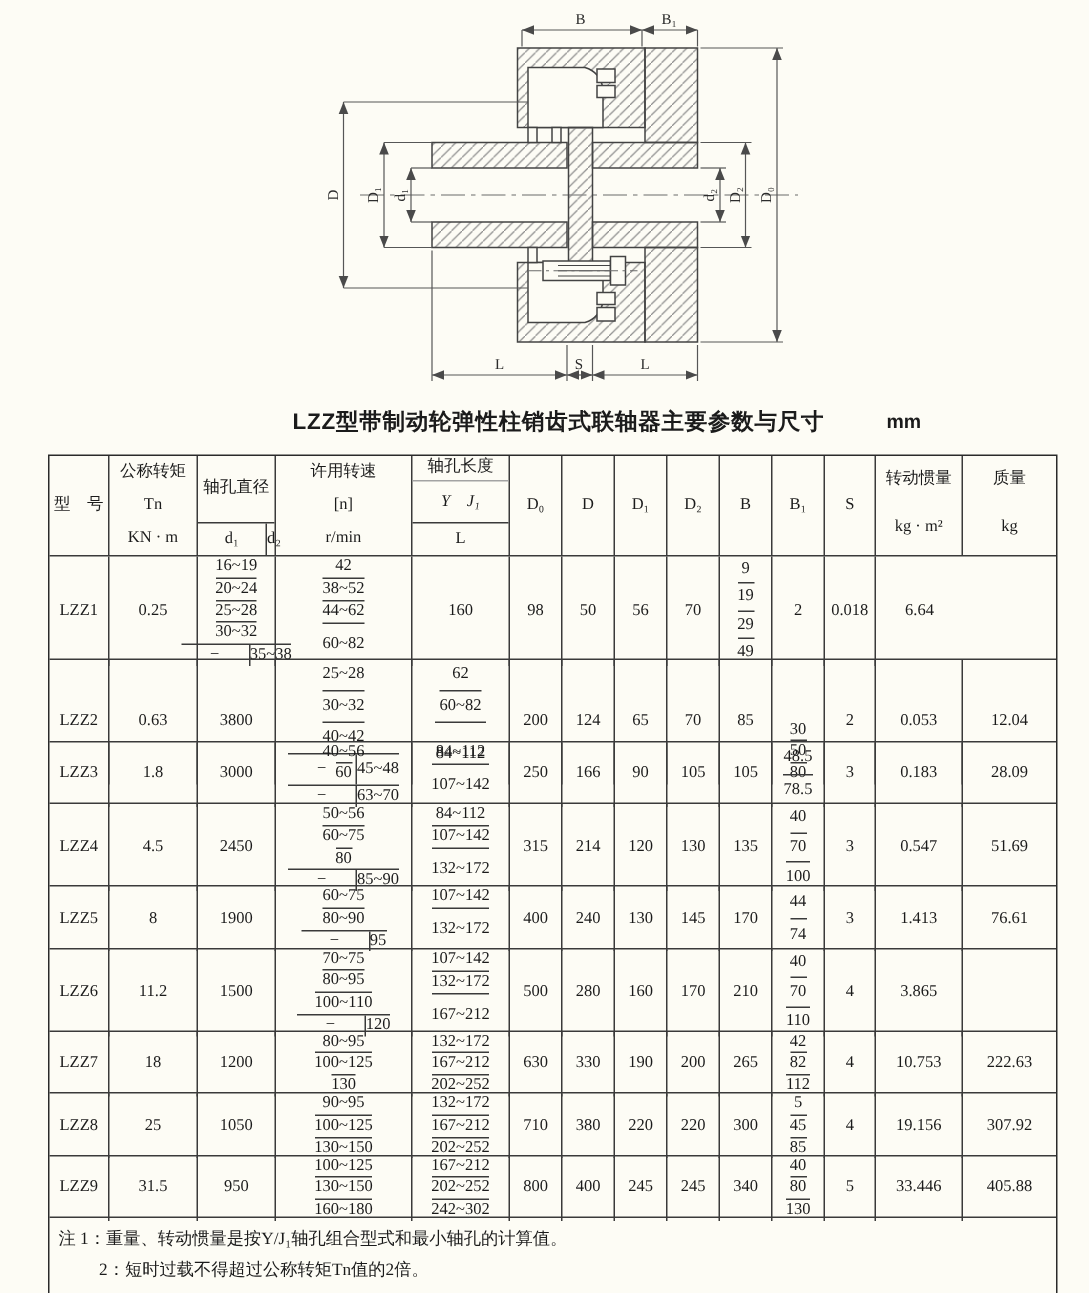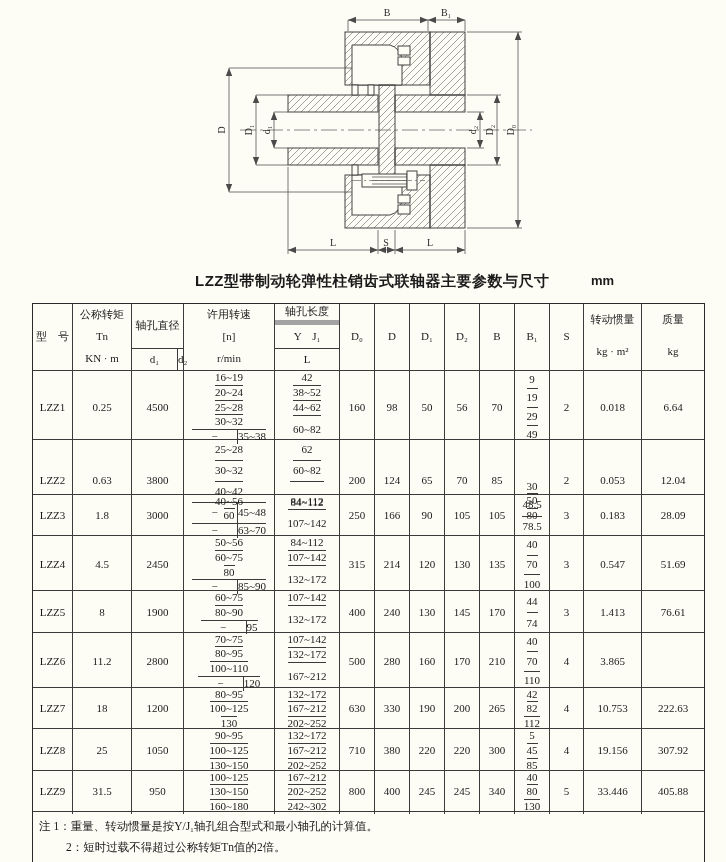--- a/index.html
+++ b/index.html
@@ -42,21 +42,21 @@
   .subrow.split .half.left{border-right:1px solid #3a3a3a;flex:0 0 45px;}
   .litem{display:flex;align-items:center;justify-content:center;min-height:0;}
   .litem + .litem{border-top:1px solid #3a3a3a;}
   .hcol{flex-direction:column;align-items:stretch;padding:0;}
   .hc{display:flex;align-items:center;justify-content:center;}
   .bh-top{flex:1;}
   .bh-bottom{height:21px;border-top:1px solid #3a3a3a;display:flex;align-items:stretch;}
   .bh-bottom .half{flex:1;display:flex;align-items:center;justify-content:center;}
   .bh-bottom .half.left{border-right:1px solid #3a3a3a;flex:0 0 45px;}
   .lh-1{height:16px;}
-  .lh-2{flex:1;border-top:5px solid #a3a3a3;}
+  .lh-2{flex:1;border-top:1px solid #a3a3a3;font-style:italic;}
   .lh-3{height:21px;border-top:1px solid #3a3a3a;}
   .vcol{flex-direction:column;justify-content:space-between;padding:9px 0 11px;}
   .notes{
     border-top:1px solid #3a3a3a;
     font-size:11.5px;line-height:1.85;padding:4px 8px 6px 6px;
   }
   .note2{padding-left:27px;}
 </style>
 </head>
 <body>
@@ -199,21 +199,20 @@
     <div class="c vcol no-r">
       <div class="hc">质量</div>
       <div class="hc">kg</div>
     </div>
   </div>
 
   <div>
       <div class="trow mrow" style="height: 67.5px;">
     <div class="c">LZZ1</div>
     <div class="c">0.25</div>
-    <div class="c">4500</div>
     <div class="c stack">
           <div class="subrow">16~19</div>
           <div class="subrow">20~24</div>
           <div class="subrow">25~28</div>
           <div class="subrow">30~32</div>
           <div class="subrow split">
             <span class="half left">−</span>
             <span class="half">35~38</span>
           </div>
         </div>
@@ -356,21 +355,21 @@
           <div class="litem" style="flex: 1 1 0%;">44</div>
           <div class="litem" style="flex: 1 1 0%;">74</div>
         </div>
     <div class="c">3</div>
     <div class="c">1.413</div>
     <div class="c no-r">76.61</div>
   </div>
       <div class="trow mrow" style="height: 54px;">
     <div class="c">LZZ6</div>
     <div class="c">11.2</div>
-    <div class="c">2800</div>
+    <div class="c">1500</div>
     <div class="c stack">
           <div class="subrow">70~75</div>
           <div class="subrow">80~95</div>
           <div class="subrow">100~110</div>
           <div class="subrow split">
             <span class="half left">−</span>
             <span class="half">120</span>
           </div>
         </div>
     <div class="c stack">

